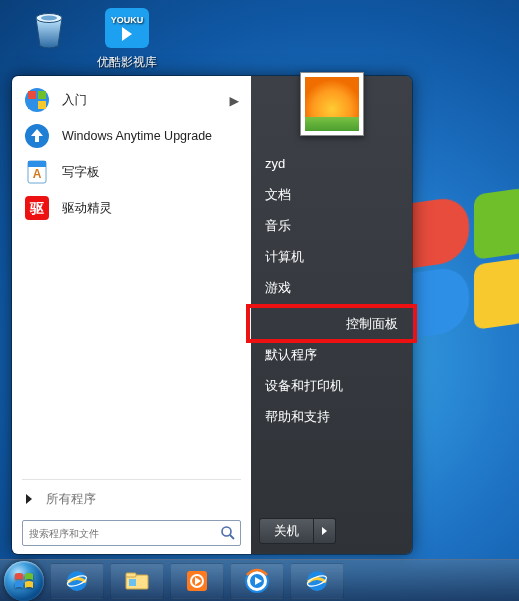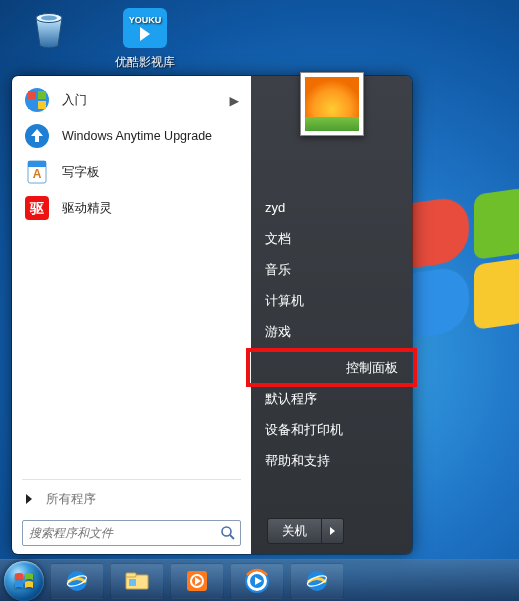--- a/index.html
+++ b/index.html
@@ -18,21 +18,21 @@
   .p3{width:70px;height:65px;background:#2e8fe6;left:40px;top:120px;transform:skewY(-8deg);}
   .p4{width:70px;height:65px;background:#f8c92f;left:115px;top:110px;transform:skewY(-8deg);}
 
   
   .desktop-icon {
     position: absolute; width: 74px; text-align: center; color: #fff; font-size: 12px;
     text-shadow: 1px 1px 2px rgba(0,0,0,.8); cursor: default;
   }
   .desktop-icon .ico-box { width: 48px; height: 48px; margin: 0 auto 2px; display:flex;align-items:center;justify-content:center;}
   #di-recycle { left: 12px; top: 4px; }
-  #di-youku   { left: 108px; top: 4px; }
+  #di-youku   { left: 90px; top: 4px; }
   .youku-box { background:#1ea0f0; border-radius:6px; width:44px;height:40px; display:flex;flex-direction:column;align-items:center;justify-content:center;color:#fff;font-size:9px;font-weight:bold;}
   .youku-box .tri{width:0;height:0;border-left:10px solid #fff;border-top:7px solid transparent;border-bottom:7px solid transparent;margin-top:2px;}
 
   
   .start-menu {
     position: absolute; left: 12px; bottom: 47px; width: 400px; height: 478px;
     background: transparent; display:flex; border-radius:6px;
     box-shadow: 0 0 18px rgba(0,0,0,.55), 0 0 0 1px rgba(0,0,0,.35);
     overflow: visible;
   }
@@ -67,36 +67,36 @@
   .all-programs{
     display:flex;align-items:center;gap:14px;height:30px;padding:0 12px;font-size:12.5px;color:#737373;
   }
   .all-programs .tri{width:0;height:0;border-left:6px solid #222;border-top:5px solid transparent;border-bottom:5px solid transparent;}
   .search-wrap{ padding:6px 8px 2px; }
   .search-box{
     display:flex;align-items:center;height:26px;border:1px solid #8a9db5;background:#fff;
     border-radius:2px; padding:0 4px 0 6px;
   }
   .search-box input{
-    flex:1;border:none;outline:none;font-size:12px;font-style:italic;color:#777;background:transparent;
+    flex:1;border:none;outline:none;font-size:10px;color:#777;background:transparent;
   }
   .search-box .mag{color:#4b6ea9;display:flex;}
 
-  .sm-right-list{display:flex;flex-direction:column;margin-top:44px;}
+  .sm-right-list{display:flex;flex-direction:column;}
   .r-item{
     font-size:13px;color:#fff;height:31px;display:flex;align-items:center;padding:0 14px;
     position:relative;
   }
   .r-sep{height:1px;background:rgba(255,255,255,.12);margin:2px 10px;}
   .r-highlight{ 
     position:absolute; left:-5px; right:-5px; top:-4px; bottom:-4px;
     border:4px solid #e11; pointer-events:none;
   }
   .shutdown-row{
-    margin-top:auto; padding:8px 16px 10px; display:flex; gap:0; align-items:center;
+    margin-top:auto; padding:8px 8px 10px; display:flex; gap:0; align-items:center;
   }
   .shutdown-btn{
     height:26px; background:linear-gradient(to bottom,#565b62,#3a3f45);
     border:1px solid #22262a; color:#fff;font-size:12.5px; display:flex;align-items:center;
     padding:0 14px; border-radius:3px 0 0 3px;
   }
   .shutdown-more{
     height:26px;width:22px;background:linear-gradient(to bottom,#565b62,#3a3f45);
     border:1px solid #22262a;border-left:none;border-radius:0 3px 3px 0;
     display:flex;align-items:center;justify-content:center;color:#fff;

